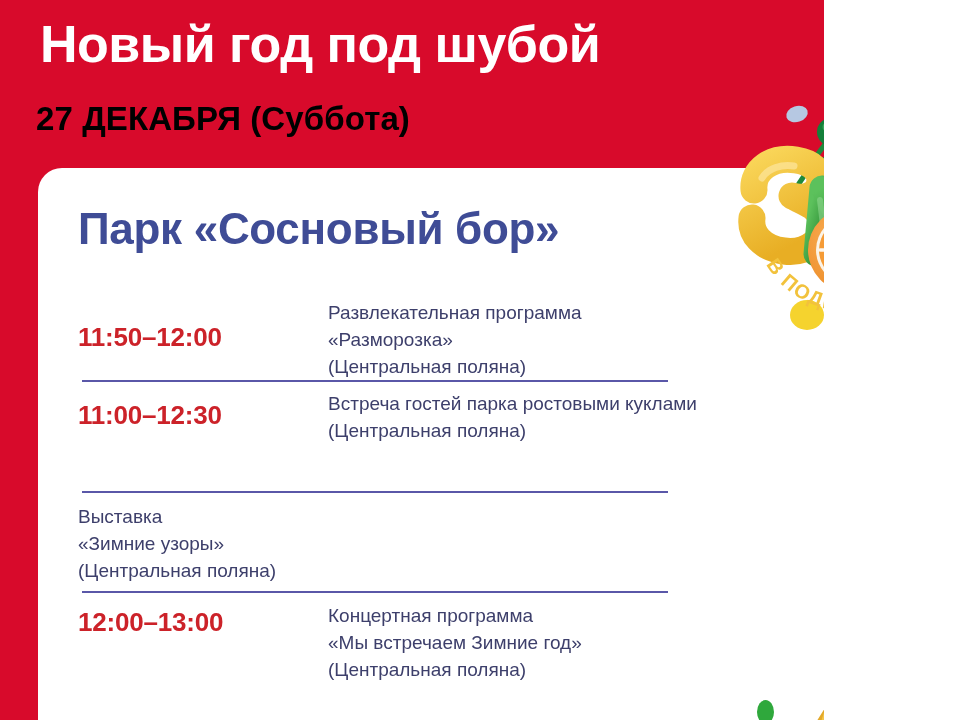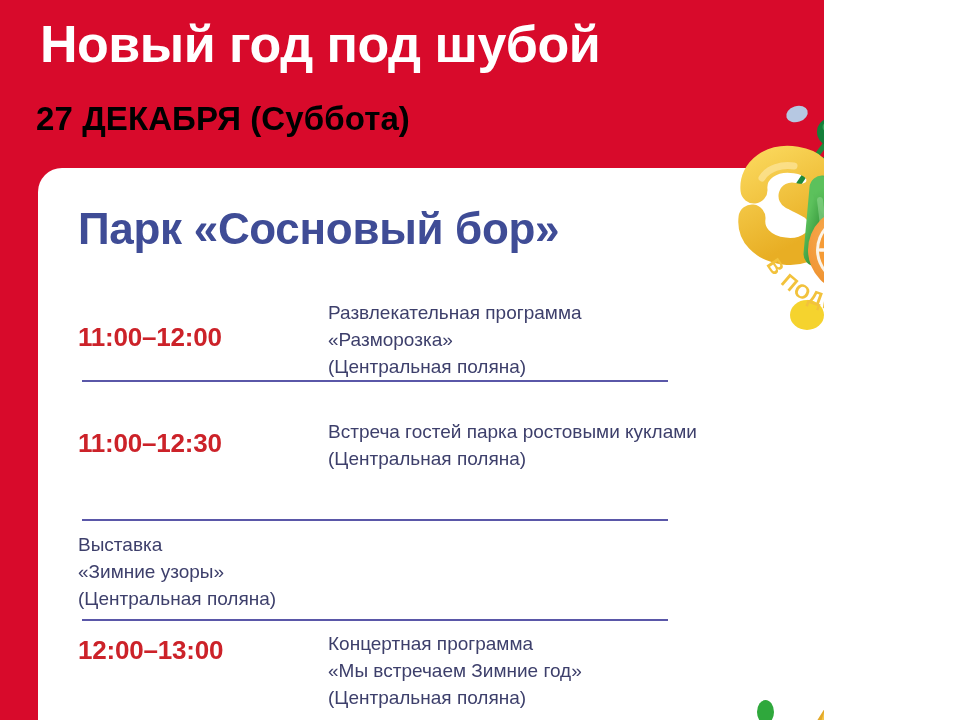--- a/index.html
+++ b/index.html
@@ -98,21 +98,21 @@
     flex: 1 1 auto;
     font-size: 19px;
     font-weight: 500;
     color: #3D3F6B;
     line-height: 1.42;
   }
   .row-desc .ln { display: block; white-space: nowrap; }
 
   .r1 { height: 80px; }
   .r1 .row-time { padding-top: 22px; }
-  .r2 { height: 95px; margin-top: 28px; }
+  .r2 { height: 95px; }
   .r2 .row-time { padding-top: 18px; }
   .r2 .row-desc { padding-top: 9px; }
   .r3 { height: 98px; }
   .r3 .row-time { padding-top: 28px; }
   .r3 .row-desc { padding-top: 11px; }
   .r4 { height: 96px; }
   .r4 .row-time { padding-top: 14px; }
   .r4 .row-desc { padding-top: 10px; }
 
   .sep {
@@ -198,21 +198,21 @@
     <div class="poster-date">27 ДЕКАБРЯ (Суббота)</div>
   </div>
 
   <div class="card"></div>
 
   <div class="park-title">Парк «Сосновый бор»</div>
 
   <div class="schedule">
 
     <div class="row r1">
-      <div class="row-time">11:00–12:00</div>
+      <div class="row-time">11:50–12:00</div>
       <div class="row-desc">
         <span class="ln">Развлекательная программа</span>
         <span class="ln">«Разморозка»</span>
         <span class="ln">(Центральная поляна)</span>
       </div>
     </div>
     <div class="sep s1"></div>
 
     <div class="row r2">
       <div class="row-time">11:00–12:30</div>

